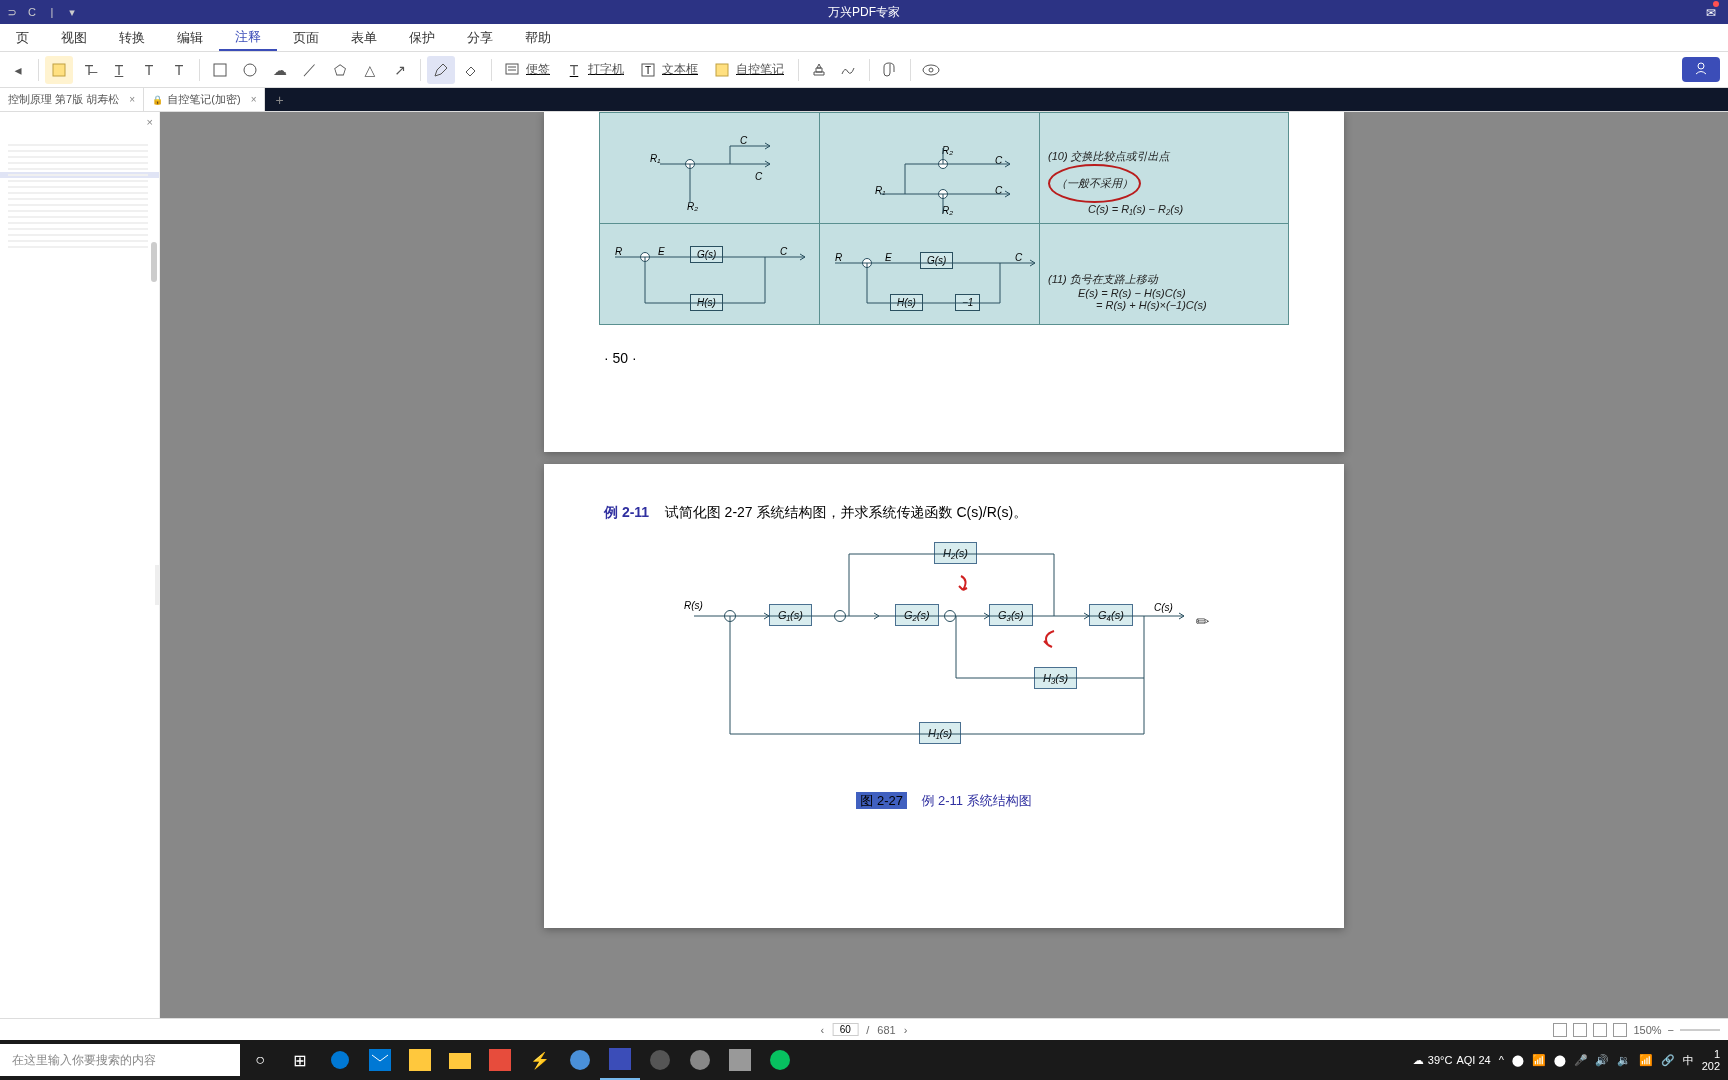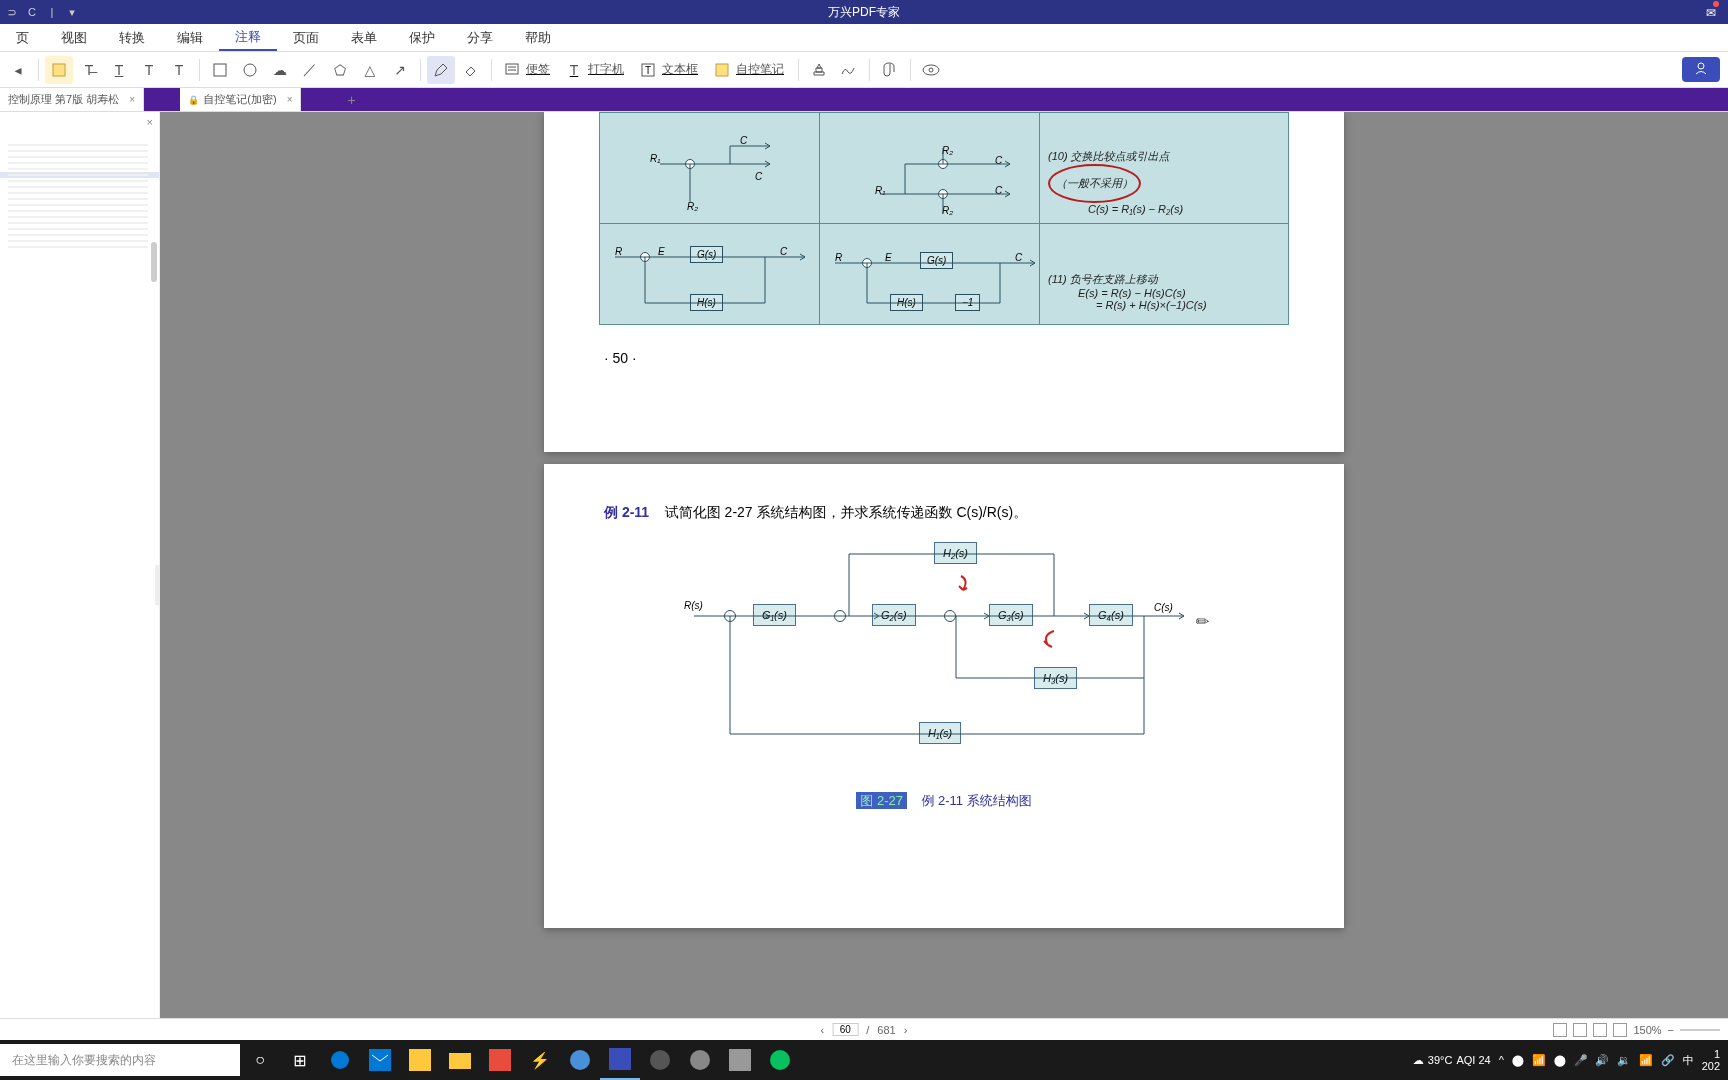--- a/index.html
+++ b/index.html
@@ -22,21 +22,21 @@
     
     .toolbar { height: 36px; background: #fff; border-bottom: 1px solid #ddd; display: flex; align-items: center; padding: 0 4px; gap: 2px; }
     .tool-btn { width: 28px; height: 28px; display: flex; align-items: center; justify-content: center; cursor: pointer; font-size: 14px; color: #555; border-radius: 3px; }
     .tool-btn.active { background: #e0e4f5; }
     .tool-sep { width: 1px; height: 22px; background: #ddd; margin: 0 4px; }
     .tool-label { font-size: 12px; color: #555; margin-right: 8px; }
     .tool-group { display: flex; align-items: center; text-decoration: underline; }
     .toolbar-right-btn { position: absolute; right: 8px; background: #3b4db8; color: #fff; padding: 4px 12px; border-radius: 4px; font-size: 12px; }
     
     
-    .tabbar { height: 24px; background: #4c1d95; border-bottom: 1px solid #ddd; display: flex; align-items: center; gap: 36px; }
+    .tabbar { height: 24px; background: #0f172a; border-bottom: 1px solid #ddd; display: flex; align-items: center; }
     .tab { display: flex; align-items: center; padding: 0 8px; font-size: 11px; color: #555; height: 100%; border-right: 1px solid #ddd; background: #fff; gap: 4px; }
     .tab-close { font-size: 10px; color: #888; margin-left: 6px; }
     .tab-add { padding: 0 10px; font-size: 14px; color: #888; cursor: pointer; }
     .lock-icon { font-size: 9px; }
     
     
     .main { display: flex; height: calc(100% - 174px); position: relative; }
     .sidebar { width: 160px; background: #fff; border-right: 1px solid #eee; position: relative; }
     .sidebar-close { position: absolute; top: 4px; right: 6px; font-size: 11px; color: #888; }
     .sidebar-handle { position: absolute; right: -4px; top: 50%; width: 8px; height: 40px; background: #eee; }
@@ -69,21 +69,21 @@
     .sumpt { width: 10px; height: 10px; border: 1px solid #2a5060; border-radius: 50%; background: #fff; position: absolute; }
     .sig-label { position: absolute; font-size: 10px; font-style: italic; }
     
     
     .example-title { margin: 40px 60px 20px; font-size: 14px; }
     .ex-num { color: #3030a0; font-weight: bold; }
     .diagram2 { position: relative; margin: 20px auto; width: 500px; height: 230px; }
     .block2 { border: 1.5px solid #4a7090; background: #d8ecee; font-size: 11px; font-style: italic; padding: 4px 8px; position: absolute; }
     .red-anno { position: absolute; color: #d02020; font-size: 18px; font-weight: bold; }
     .fig-caption { text-align: center; font-size: 13px; margin-top: 10px; }
-    .fig-num { background: #4060c0; color: #86efac; padding: 1px 4px; }
+    .fig-num { background: #4060c0; color: #000000; padding: 1px 4px; }
     
     .pencil-cursor { position: absolute; font-size: 16px; color: #444; transform: rotate(-45deg); }
     
     
     .statusbar { height: 22px; background: #fff; border-top: 1px solid #ddd; display: flex; align-items: center; font-size: 11px; color: #666; position: relative; }
     .page-nav { position: absolute; left: 50%; transform: translateX(-50%); display: flex; align-items: center; gap: 8px; }
     .page-input { width: 26px; text-align: center; border: 1px solid #ccc; font-size: 10px; }
     .status-right { position: absolute; right: 8px; display: flex; align-items: center; gap: 6px; }
     .view-btn { width: 14px; height: 14px; border: 1px solid #999; }
     .zoom-slider { width: 40px; height: 2px; background: #ccc; position: relative; }
@@ -406,22 +406,22 @@
       <div class="page page2">
         <div class="example-title">
           <span class="ex-num">例 2-11</span>
           &nbsp;&nbsp;
           <span>试简化图 2-27 系统结构图，并求系统传递函数 C(s)/R(s)。</span>
         </div>
         <div class="diagram2">
           <span class="sig-label" style="top:58px;left:-10px">R(s)</span>
           <span class="sig-label" style="top:60px;left:460px">C(s)</span>
           <div class="block2" style="top:0px;left:240px">H₂(s)</div>
-          <div class="block2" style="top:62px;left:59px">G₁(s)</div>
-          <div class="block2" style="top:62px;left:178px">G₂(s)</div>
+          <div class="block2" style="top:62px;left:75px">G₁(s)</div>
+          <div class="block2" style="top:62px;left:201px">G₂(s)</div>
           <div class="block2" style="top:62px;left:295px">G₃(s)</div>
           <div class="block2" style="top:62px;left:395px">G₄(s)</div>
           <div class="block2" style="top:125px;left:340px">H₃(s)</div>
           <div class="block2" style="top:180px;left:225px">H₁(s)</div>
           <div class="sumpt" style="top:68px;left:30px;width:12px;height:12px"></div>
           <div class="sumpt" style="top:68px;left:140px;width:12px;height:12px"></div>
           <div class="sumpt" style="top:68px;left:250px;width:12px;height:12px"></div>
           <div class="red-anno" style="top:30px;left:255px">
             <svg width="24" height="24">
                 <path d="M12 4 Q20 8 14 18 M14 18 L10 14 M14 18 L18 16" fill="none" stroke="#d02020" stroke-width="2"></path>

